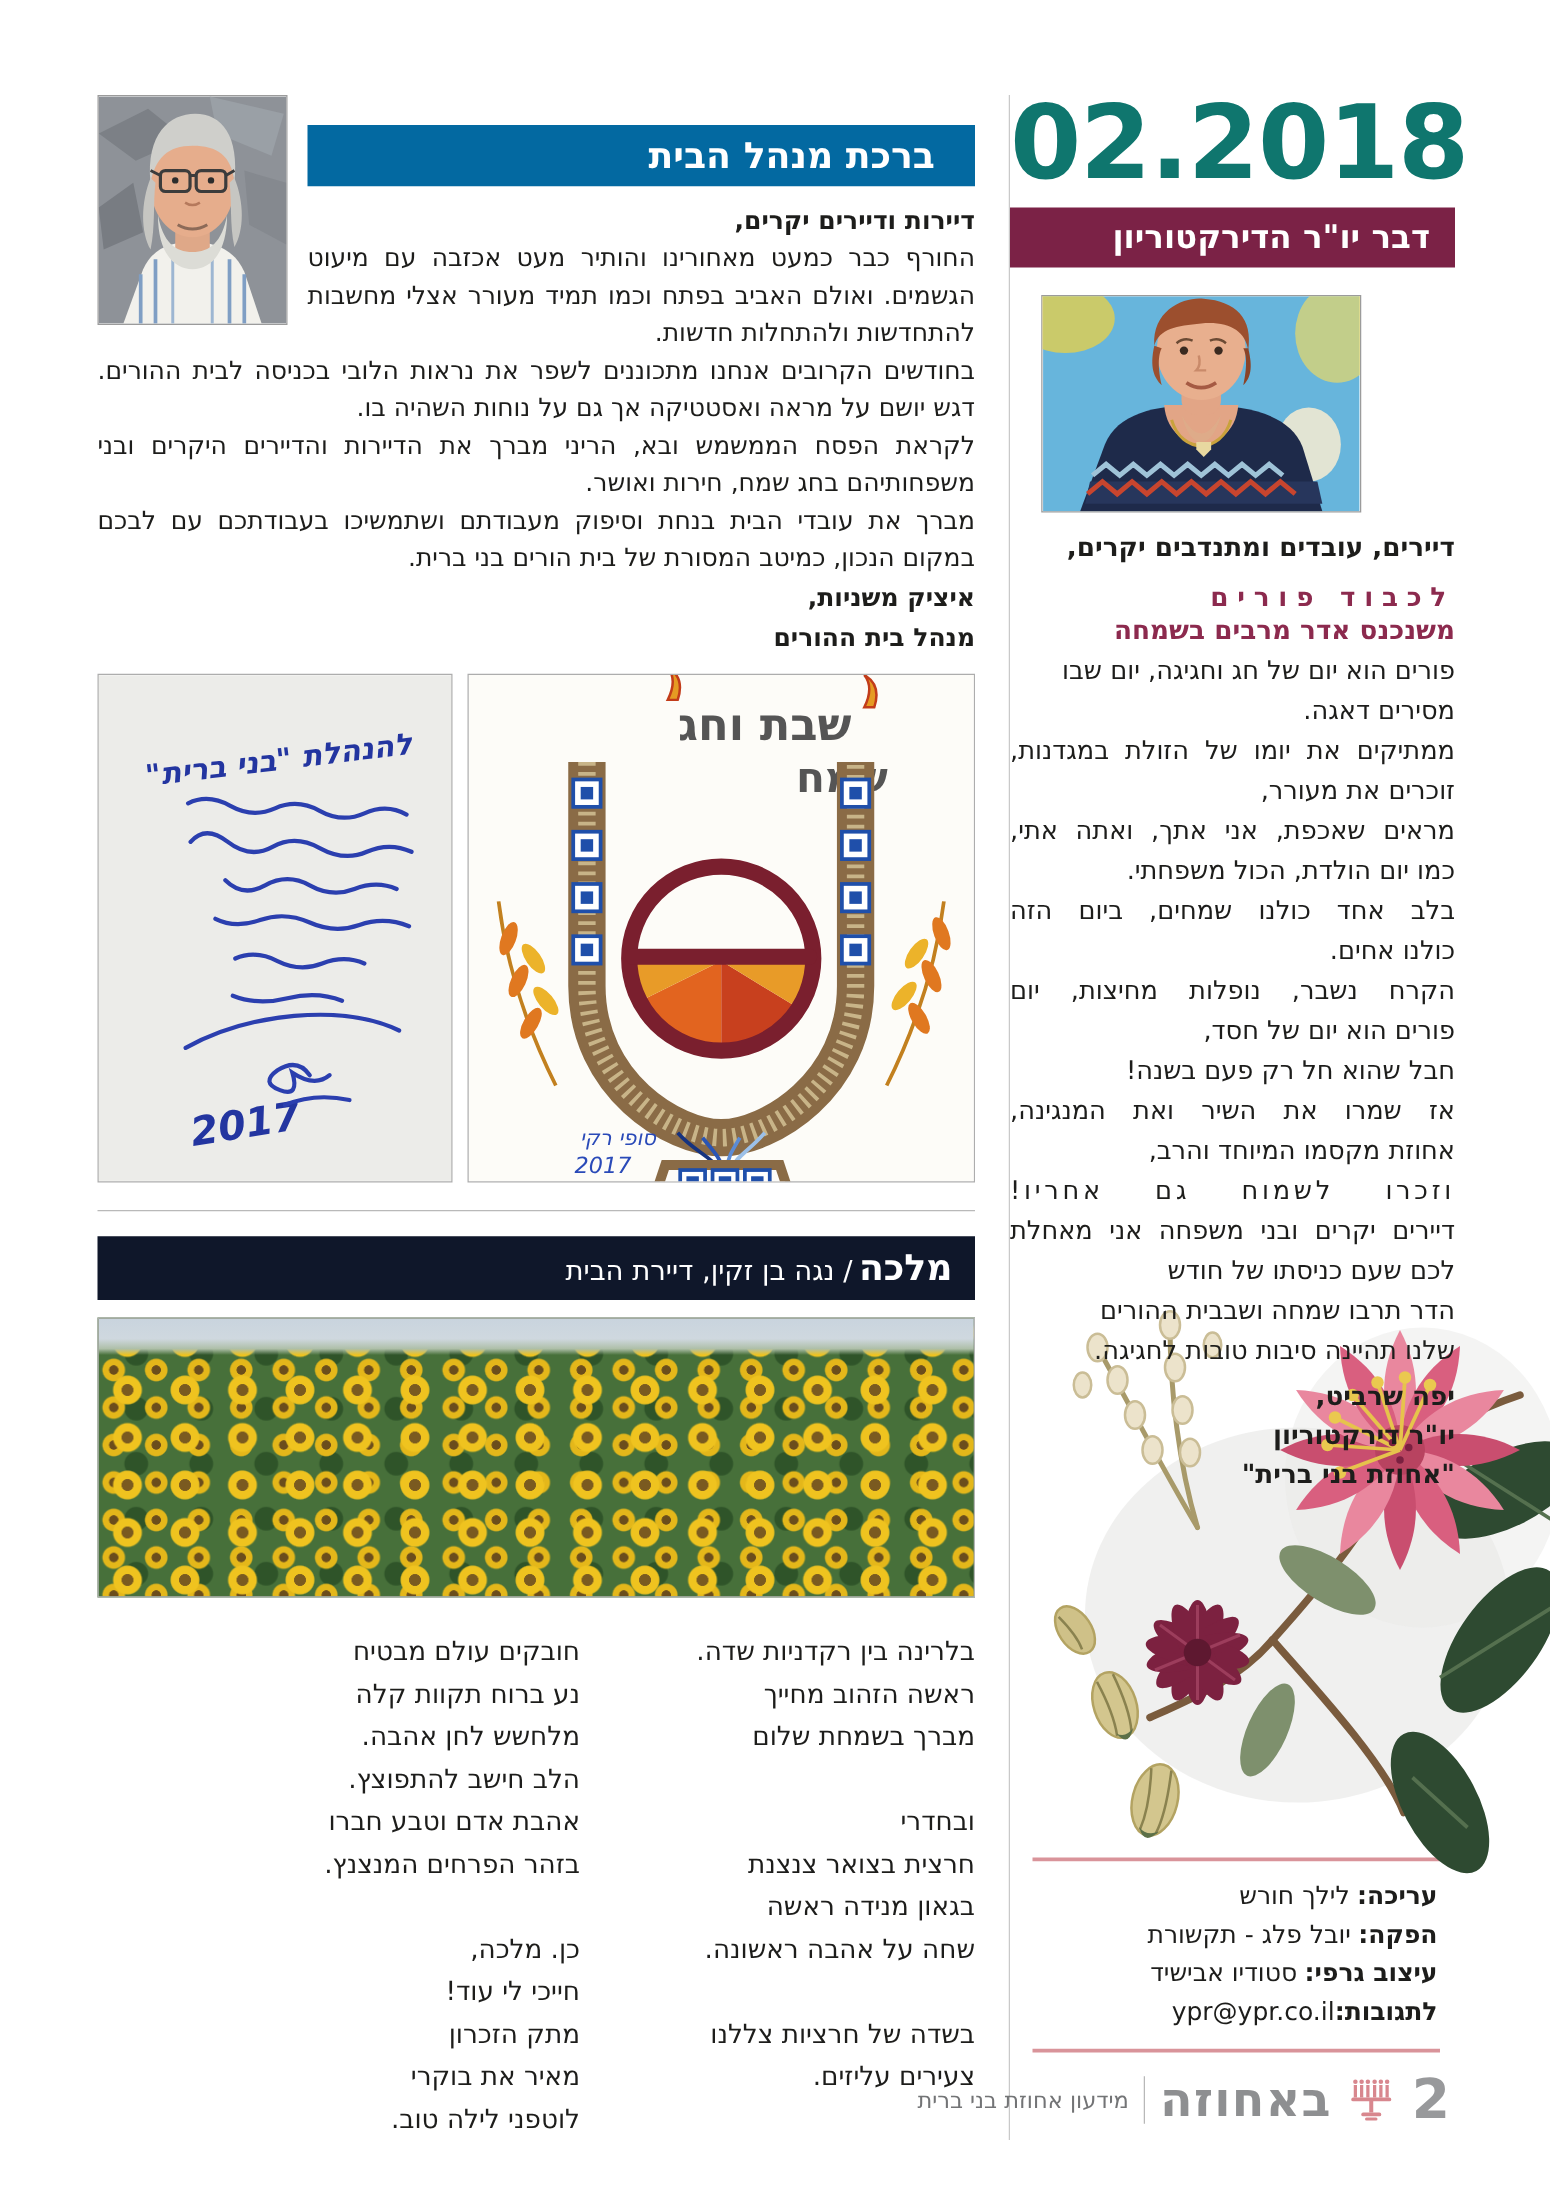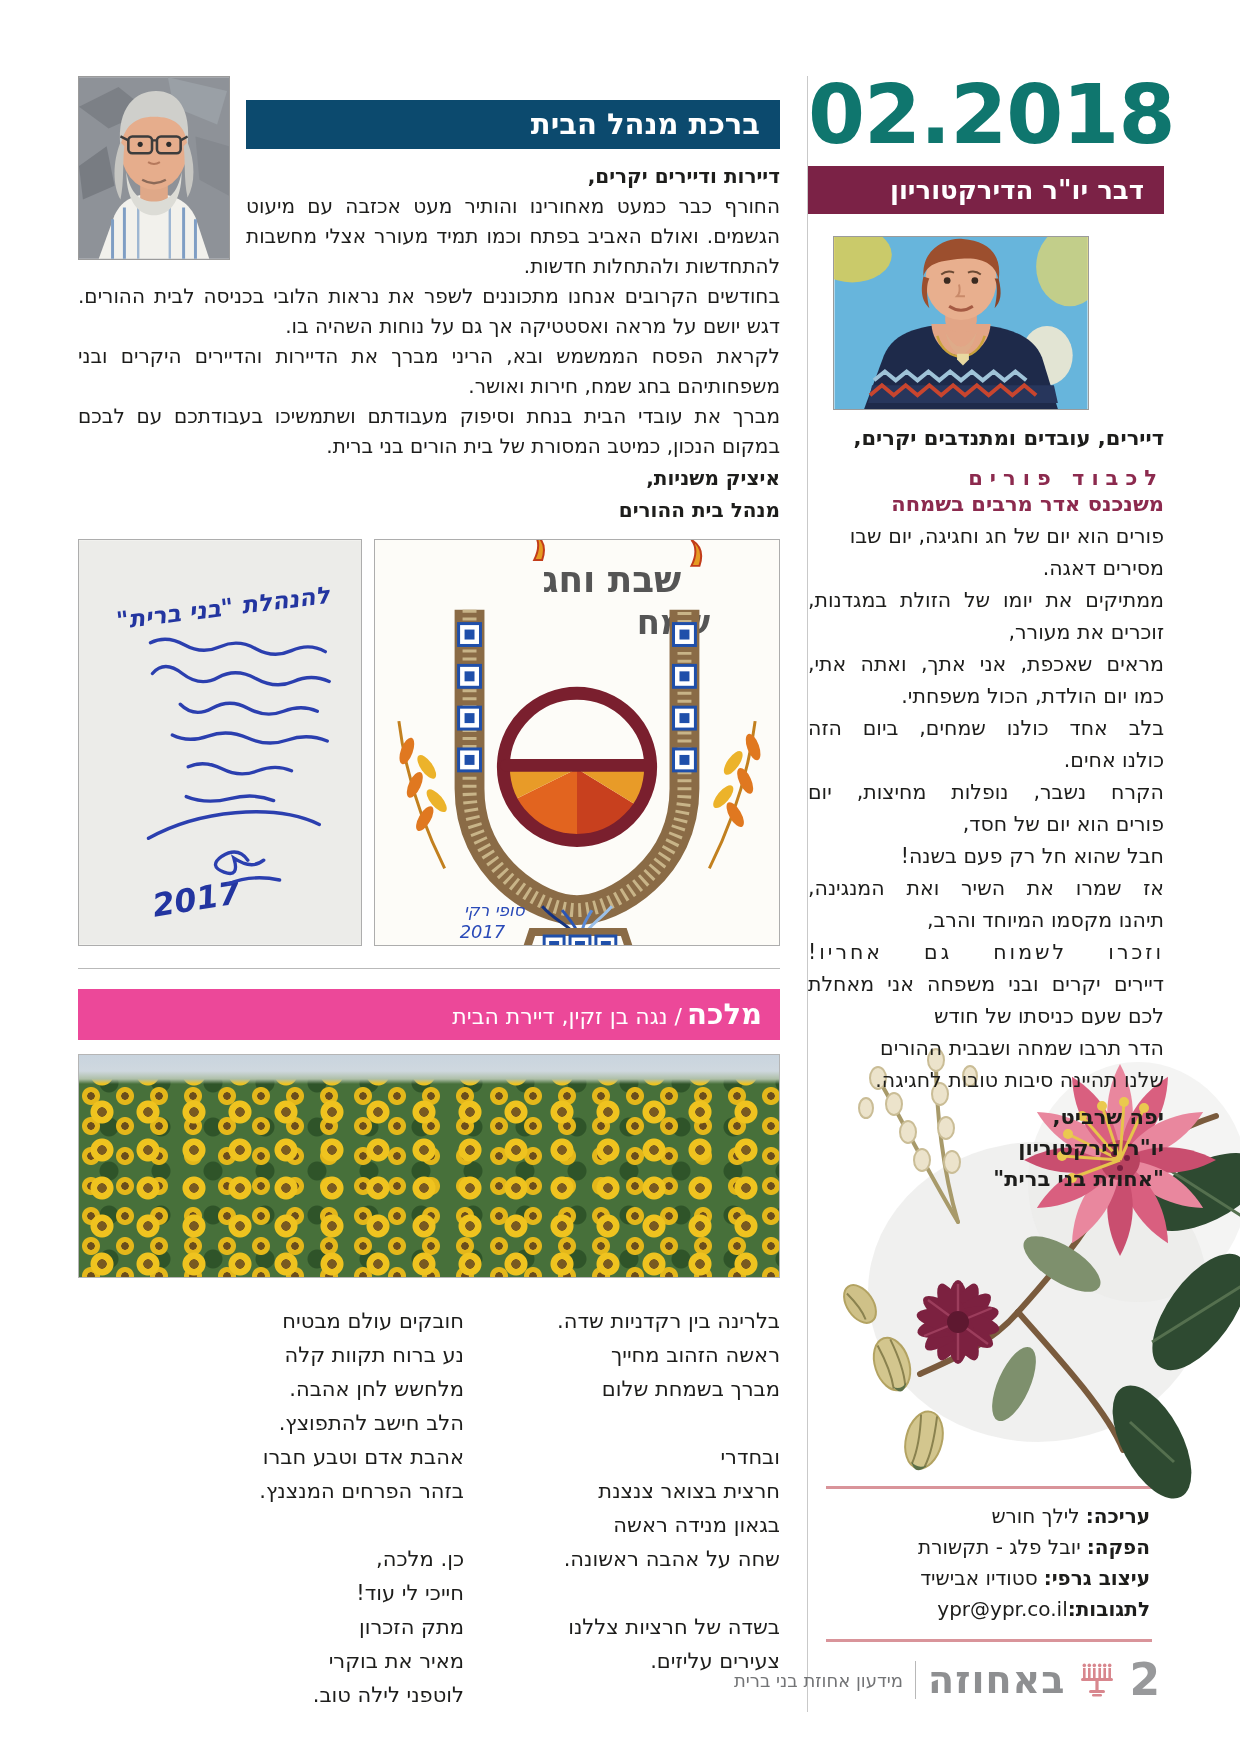--- a/index.html
+++ b/index.html
@@ -27,34 +27,34 @@
   .chair-body .pline:nth-child(12), .chair-body .pline:nth-child(15)
     { text-align:justify; text-align-last:justify; }
   .chair-body .pline:nth-child(14) { text-align:justify; text-align-last:justify; letter-spacing:3px; }
   .chair-signature { margin-top:6px; font-weight:bold; font-size:21px; position:relative; z-index:4; }
   .chair-signature .sig-line { line-height:31px; }
 
   
   .col-main { width:730px; flex:none; border-inline-start:1px solid #c9c9c9; padding-inline-start:27px; }
   .photo-man { float:left; width:152px; height:184px; border:1px solid #9b9b9b; margin:0 0 10px 0;
                margin-right:16px; }
-  .manager-bar { overflow:hidden; margin-top:24px; background:#0c4a6e; color:#fff; font-size:29px;
-                 font-weight:bold; padding:7px 20px 8px 10px; }
+  .manager-bar { overflow:hidden; margin-top:24px; background:#0369a1; color:#fff; font-size:29px;
+                 font-weight:bold; padding:7px 32px 8px 10px; }
   .manager-salutation { margin-top:12px; font-weight:bold; font-size:20px; line-height:30px; }
   .manager-par { font-size:20px; line-height:30px; text-align:justify; }
   .manager-signature { font-weight:bold; font-size:20px; line-height:30px; margin-top:2px; }
 
   .art-row { clear:both; display:flex; direction:rtl; gap:12px; margin-top:14px; }
   .art-frame { border:1px solid #adadad; background:#fff; }
   .art-menorah { width:406px; height:407px; }
   .art-note { width:284px; height:407px; }
 
   .thin-rule { border:none; border-top:1px solid #b9b9b9; margin:22px 0 0 0; }
 
-  .poem-bar { margin-top:20px; background:#ec4899; color:#fff; padding:8px 18px 9px 10px; }
+  .poem-bar { margin-top:20px; background:#0f172a; color:#fff; padding:8px 18px 9px 10px; }
   .poem-bar .t1 { font-size:29px; font-weight:bold; }
   .poem-bar .t2 { font-size:22px; font-weight:normal; }
 
   .sunflowers { margin-top:14px; width:702px; height:224px; border:1px solid #b5b5b5;
     background-color:#47703a;
     background-image:
       linear-gradient(180deg,#c9d4de 0px,#cfd8df 16px,#aebfa8 24px,rgba(0,0,0,0) 29px),
       radial-gradient(circle at 23px 19px,#7a5a20 0 4.5px,#efc31f 5px 11px,rgba(0,0,0,0) 12px),
       radial-gradient(circle at 12px 11px,#6b4d1c 0 3.5px,#e4b71a 4px 8.5px,rgba(0,0,0,0) 9.5px),
       radial-gradient(circle at 30px 28px,#2f5429 0 9px,rgba(0,0,0,0) 10px);
@@ -132,21 +132,21 @@
           <div class="pline">ממתיקים את יומו של הזולת במגדנות,</div>
           <div class="pline">זוכרים את מעורר,</div>
           <div class="pline">מראים שאכפת, אני אתך, ואתה אתי,</div>
           <div class="pline">כמו יום הולדת, הכול משפחתי.</div>
           <div class="pline">בלב אחד כולנו שמחים, ביום הזה</div>
           <div class="pline">כולנו אחים.</div>
           <div class="pline">הקרח נשבר, נופלות מחיצות, יום</div>
           <div class="pline">פורים הוא יום של חסד,</div>
           <div class="pline">חבל שהוא חל רק פעם בשנה!</div>
           <div class="pline">אז שמרו את השיר ואת המנגינה,</div>
-          <div class="pline">תיהנו מקסמו המיוחד והרב,</div>
+          <div class="pline">אחוזת מקסמו המיוחד והרב,</div>
           <div class="pline">וזכרו לשמוח גם אחריו!</div>
           <div class="pline">דיירים יקרים ובני משפחה אני מאחלת</div>
           <div class="pline">לכם שעם כניסתו של חודש</div>
           <div class="pline">הדר תרבו שמחה ושבבית ההורים</div>
           <div class="pline">שלנו תהיינה סיבות טובות לחגיגה.</div>
         </div>
 
       <div class="chair-signature">
           <div class="sig-line">יפה שרביט,</div>
           <div class="sig-line">יו"ר דירקטוריון</div>

